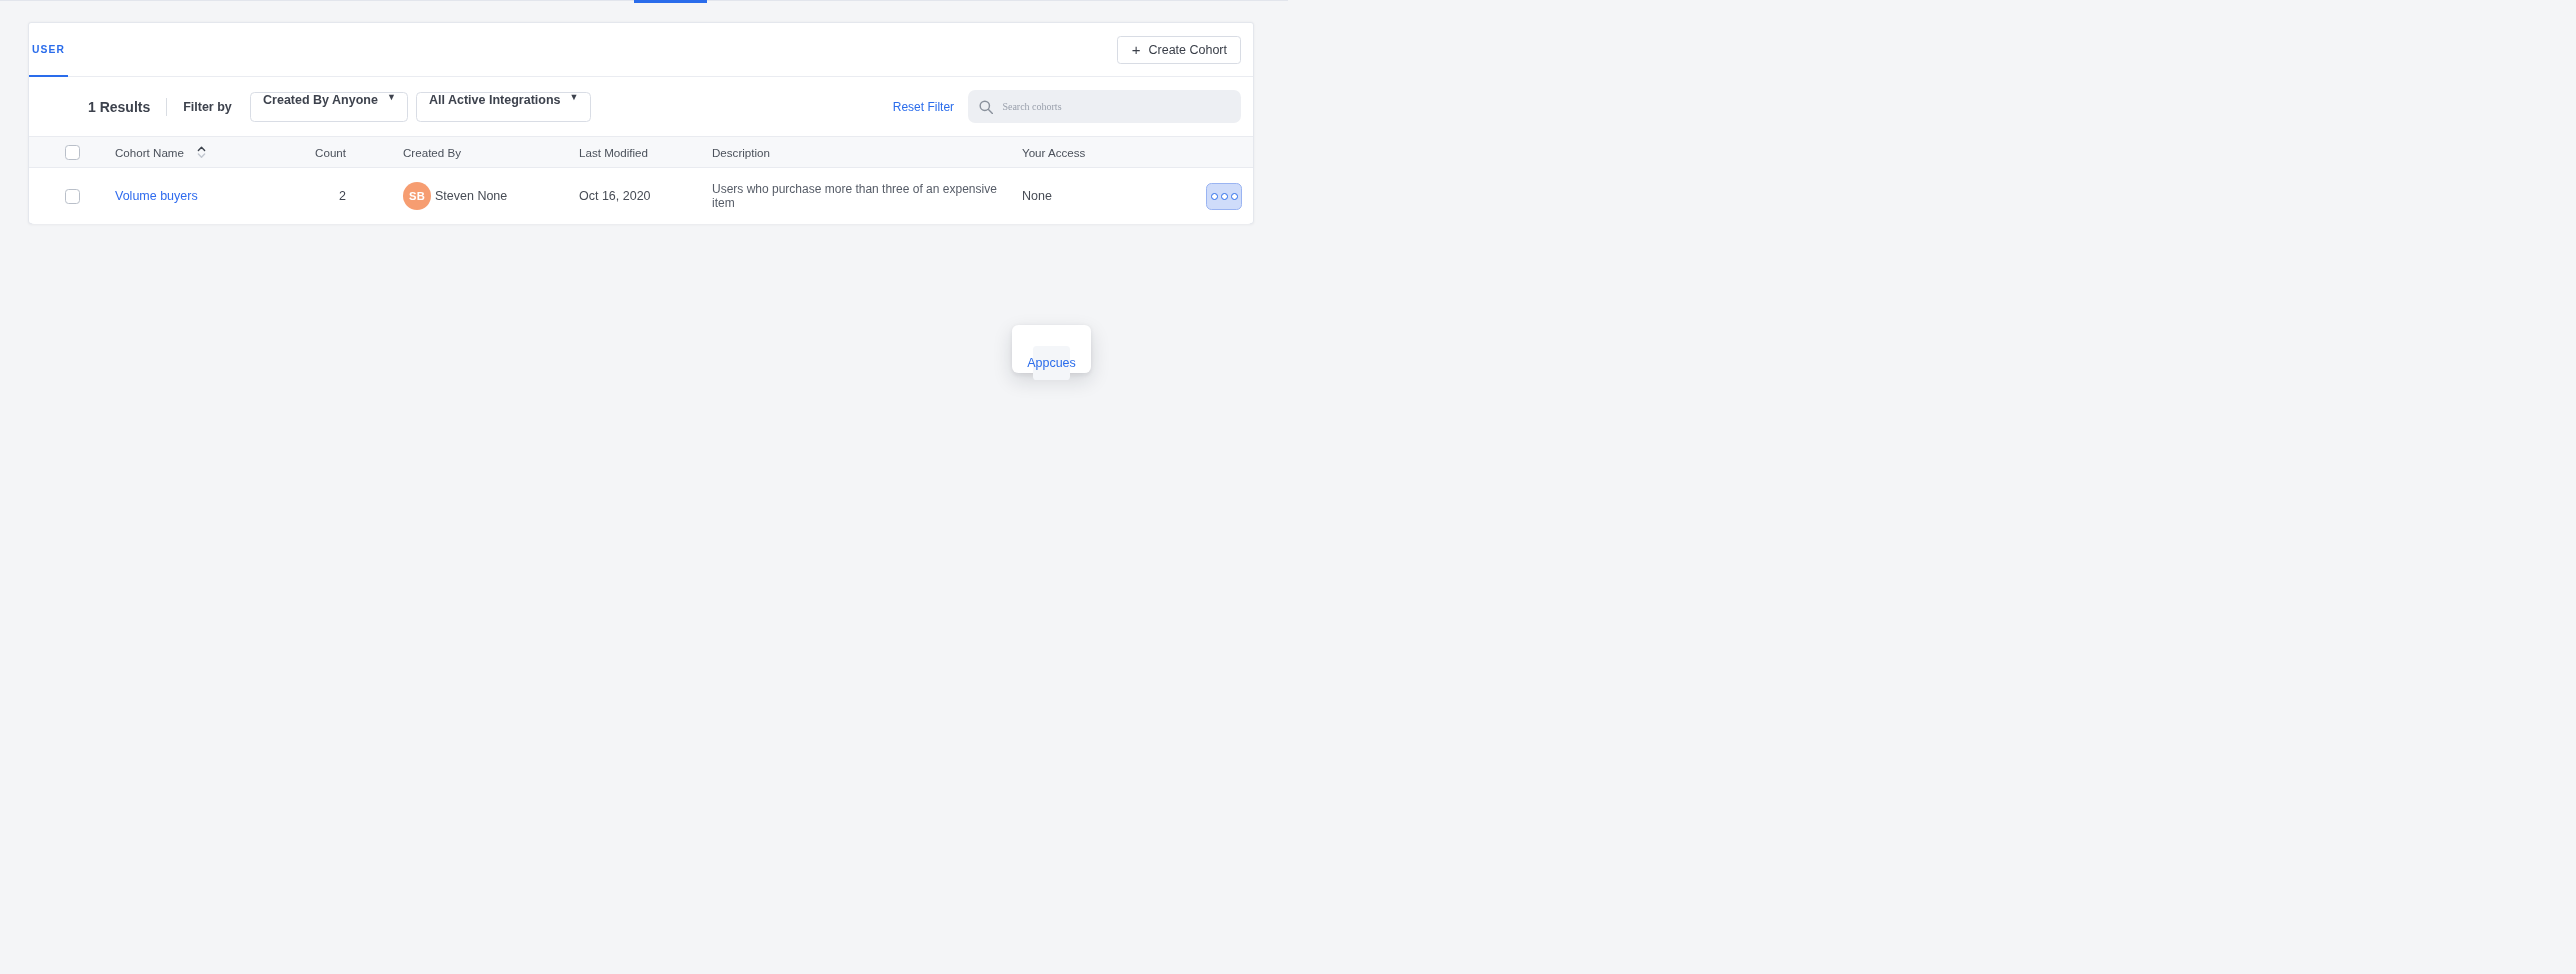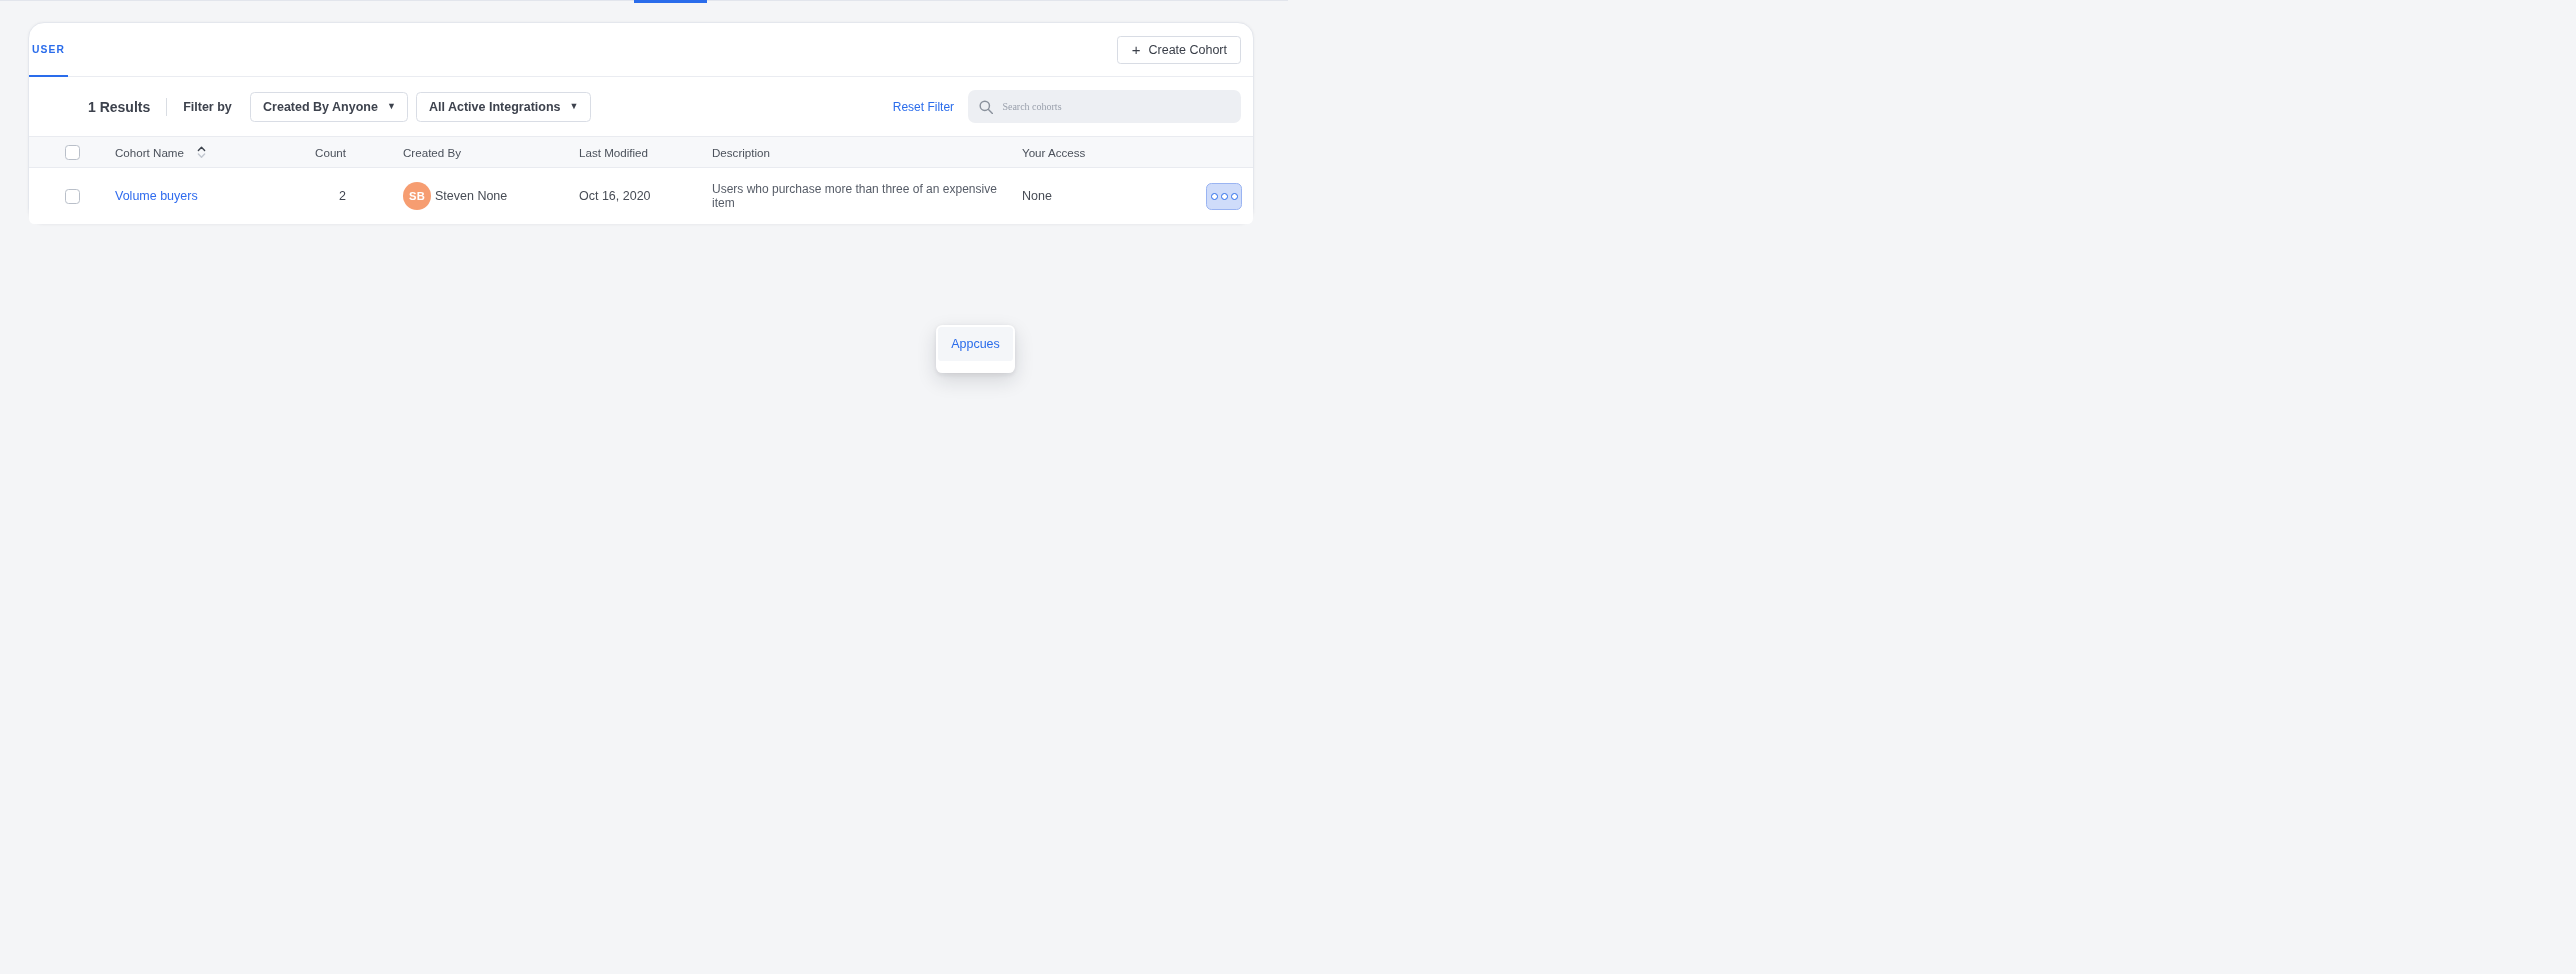--- a/index.html
+++ b/index.html
@@ -6,38 +6,38 @@
   html,body { background:#f4f5f7; }
   body { font-family:"Liberation Sans","DejaVu Sans",sans-serif; color:#42474f; }
   .page { position:relative; width:1288px; height:487px; background:#f4f5f7; overflow:hidden; }
 
   
   .topnav-edge { position:absolute; top:0; left:0; width:100%; height:0.9px; background:#e2e5ec; }
   .topnav-indicator { position:absolute; top:0; left:634px; width:73px; height:2.7px; background:#2a6ceb; }
 
   
   .card { position:absolute; left:28px; top:22.4px; width:1226px; height:202px; background:#ffffff;
-          border:0.9px solid #e4e7ed; border-radius:16px; box-shadow:0 0.9px 2.7px rgba(20,26,40,.05); }
+          border:0.9px solid #e4e7ed; border-radius:3px; box-shadow:0 0.9px 2.7px rgba(20,26,40,.05); }
 
   
   .tabbar { position:relative; height:54px; border-bottom:0.9px solid #eaecf1; display:flex; align-items:center; }
   .tab { position:relative; height:100%; width:39px; display:flex; align-items:center; justify-content:center; cursor:pointer; }
   .tab-label { font-size:10.3px; font-weight:700; letter-spacing:1.1px; color:#2a6ceb; }
   .tab-underline { position:absolute; left:0; bottom:-0.9px; width:100%; height:2.7px; background:#2a6ceb; }
   .create-btn { position:absolute; right:11.6px; top:12.5px; height:28px; display:flex; align-items:center; gap:8px;
                 background:#fff; border:0.9px solid #d8dce4; border-radius:3.6px; padding:0 13.4px;
                 font-family:inherit; font-size:12.5px; color:#383d47; cursor:pointer; }
   .plus-icon { font-size:15px; font-weight:400; color:#3a3f49; line-height:1; margin-top:-0.9px; }
 
   
   .filterbar { height:59px; display:flex; align-items:center; padding:0 11.6px 0 59px; }
   .results { font-size:14px; font-weight:700; color:#3d424d; white-space:nowrap; }
   .vdiv { width:0.9px; height:18px; background:#d9dde3; margin:0 16px; }
   .filterby { font-size:12.5px; font-weight:700; color:#3d424d; margin-right:10.7px; white-space:nowrap; }
-  .dd { display:flex; align-items:center; gap:9px; height:30px; background:#fff; border:0.9px solid #d9dde5;
+  .dd { display:flex; gap:9px; height:30px; background:#fff; border:0.9px solid #d9dde5;
         border-radius:4.5px; padding:0 11.6px; font-family:inherit; font-size:12.5px; font-weight:700; color:#3d424d;
         margin-left:8px; cursor:pointer; white-space:nowrap; }
   .caret-down { font-size:9px; color:#3d424d; line-height:1; }
   .fspacer { flex:1; }
   .reset-link { font-size:12px; color:#2a6ceb; text-decoration:none; margin-right:14.3px; white-space:nowrap; cursor:pointer; }
   .search { width:273px; height:33px; background:#edeff3; border-radius:7.2px; display:flex; align-items:center; padding:0 10.7px; }
   .search svg { flex:0 0 auto; }
   .search input { border:none; outline:none; background:transparent; font-family:Liberation Serif, serif; font-size:10px;
                   color:#42474f; margin-left:9px; width:100%; }
   .search input::placeholder { color:#9aa0ac; }
@@ -65,22 +65,22 @@
 
   
   .menu { position:absolute; left:1050px; top:216px; width:183px; height:252px; background:#fff; border-radius:7.2px;
           box-shadow:0 1.8px 4.5px rgba(20,26,40,.08), 0 9px 23px rgba(20,26,40,.14); padding:8px 0; z-index:3; }
   .menu-item { position:relative; height:34px; display:flex; align-items:center; padding:0 12.5px 0 15px;
                font-size:12.5px; color:#3a404b; cursor:pointer; }
   .menu-item.active { margin:0 7.2px; padding:0 5.4px 0 8px; border-radius:3.6px; background:#eef1f6; color:#2a6ceb; }
   .submenu-arrow { margin-left:auto; font-size:8px; color:#2a6ceb; }
 
   
-  .submenu { position:absolute; left:936px; top:325px; width:79px; height:48px; background:#fff; border-radius:6.3px;
-             box-shadow:0 1.8px 4.5px rgba(20,26,40,.08), 0 7.2px 20px rgba(20,26,40,.14); padding:2px; z-index:4; }
+  .submenu { position:absolute; left:1012px; top:325px; width:79px; height:48px; background:#fff; border-radius:6.3px;
+             box-shadow:0 1.8px 4.5px rgba(20,26,40,.08), 0 7.2px 20px rgba(20,26,40,.14); padding:21px; z-index:4; }
   .submenu-item { height:34px; border-radius:3.6px; background:#f4f6f9; display:flex; align-items:center;
                   justify-content:center; font-size:12.5px; color:#2a6ceb; cursor:pointer; }
 </style>
 </head>
 <body>
 
 <div class="page">
 
   <div class="topnav-edge"></div>
   <div class="topnav-indicator"></div>

